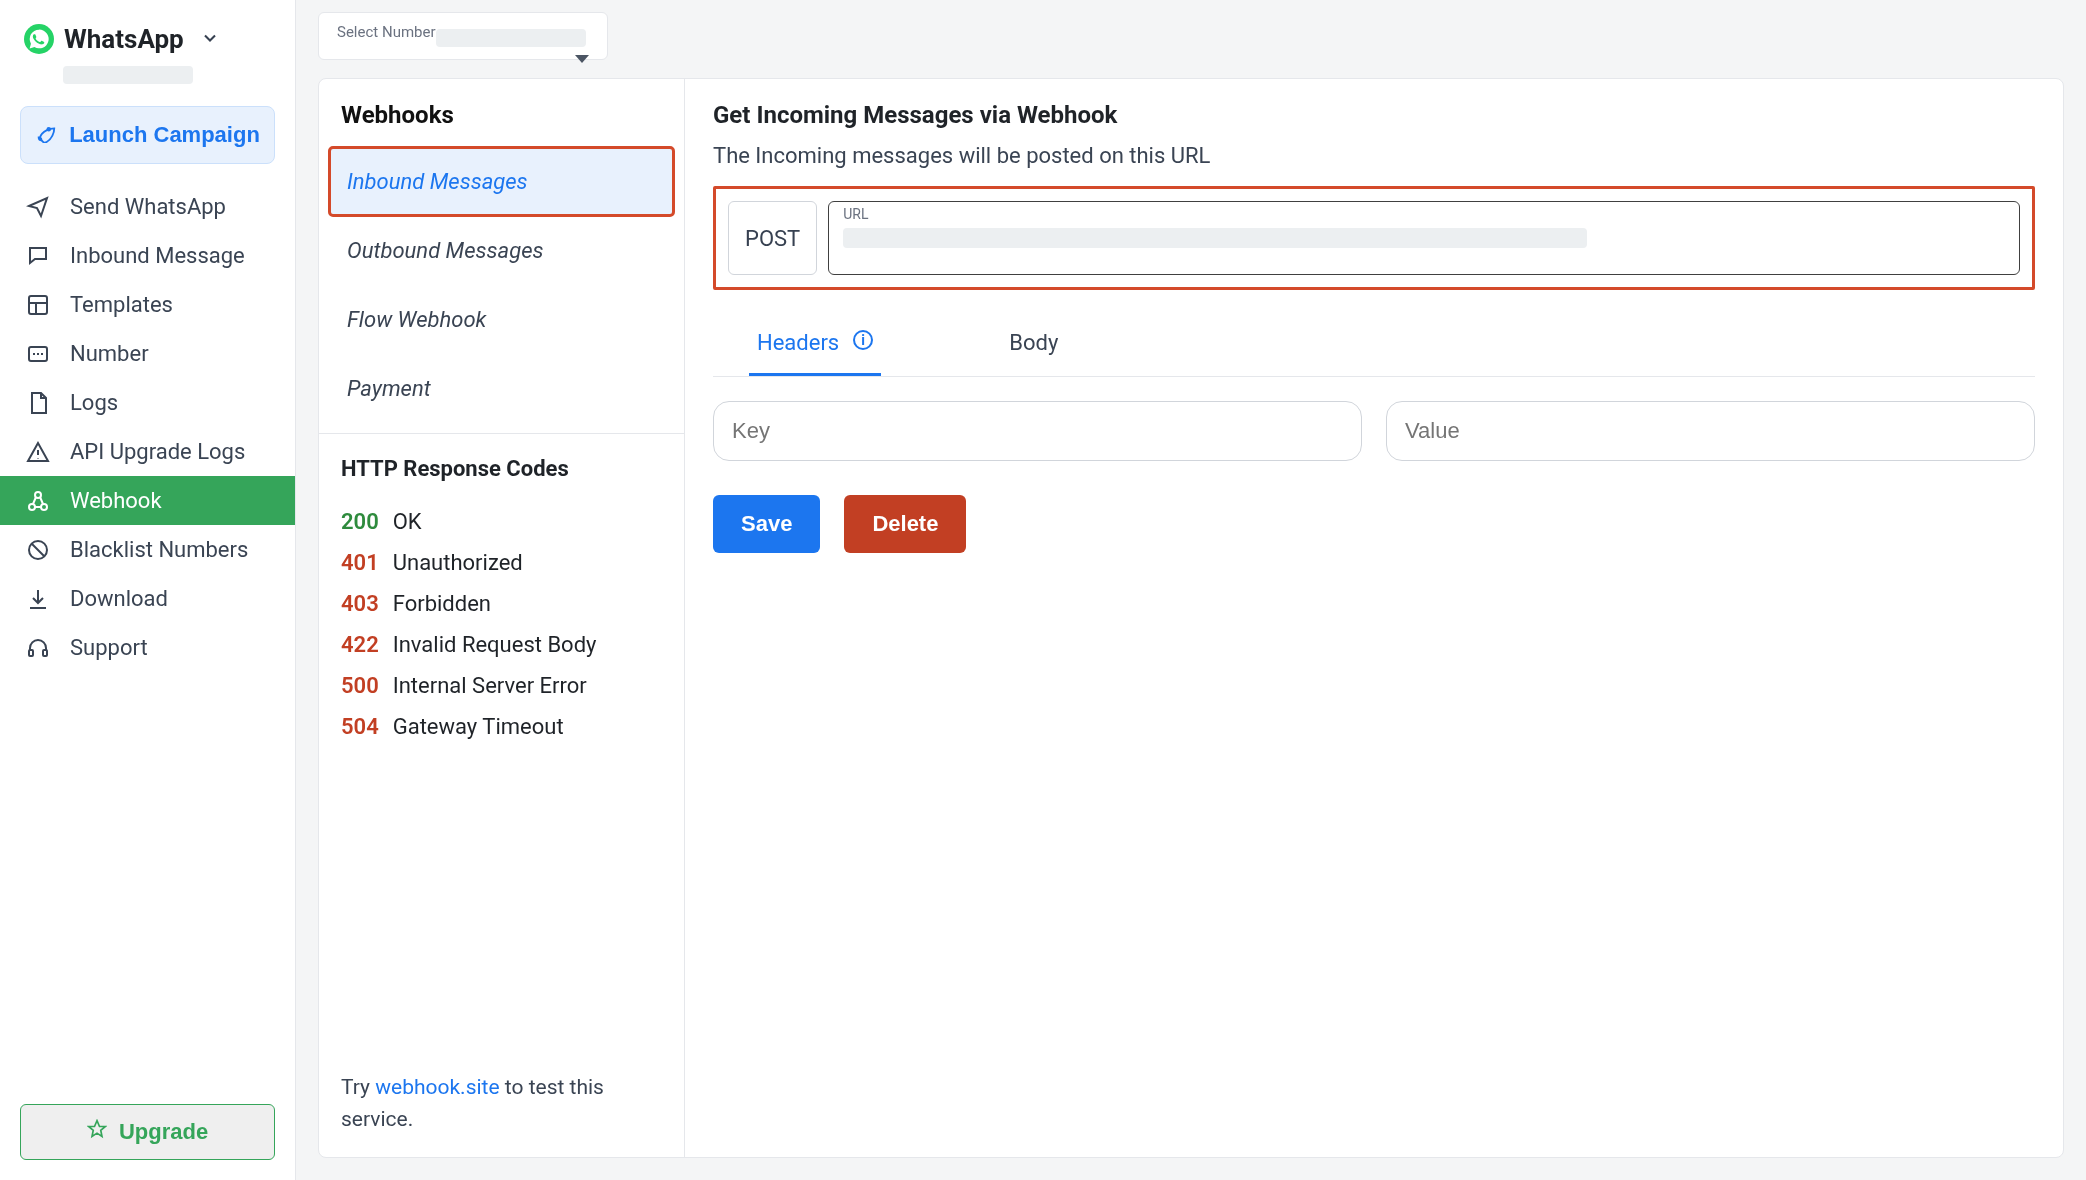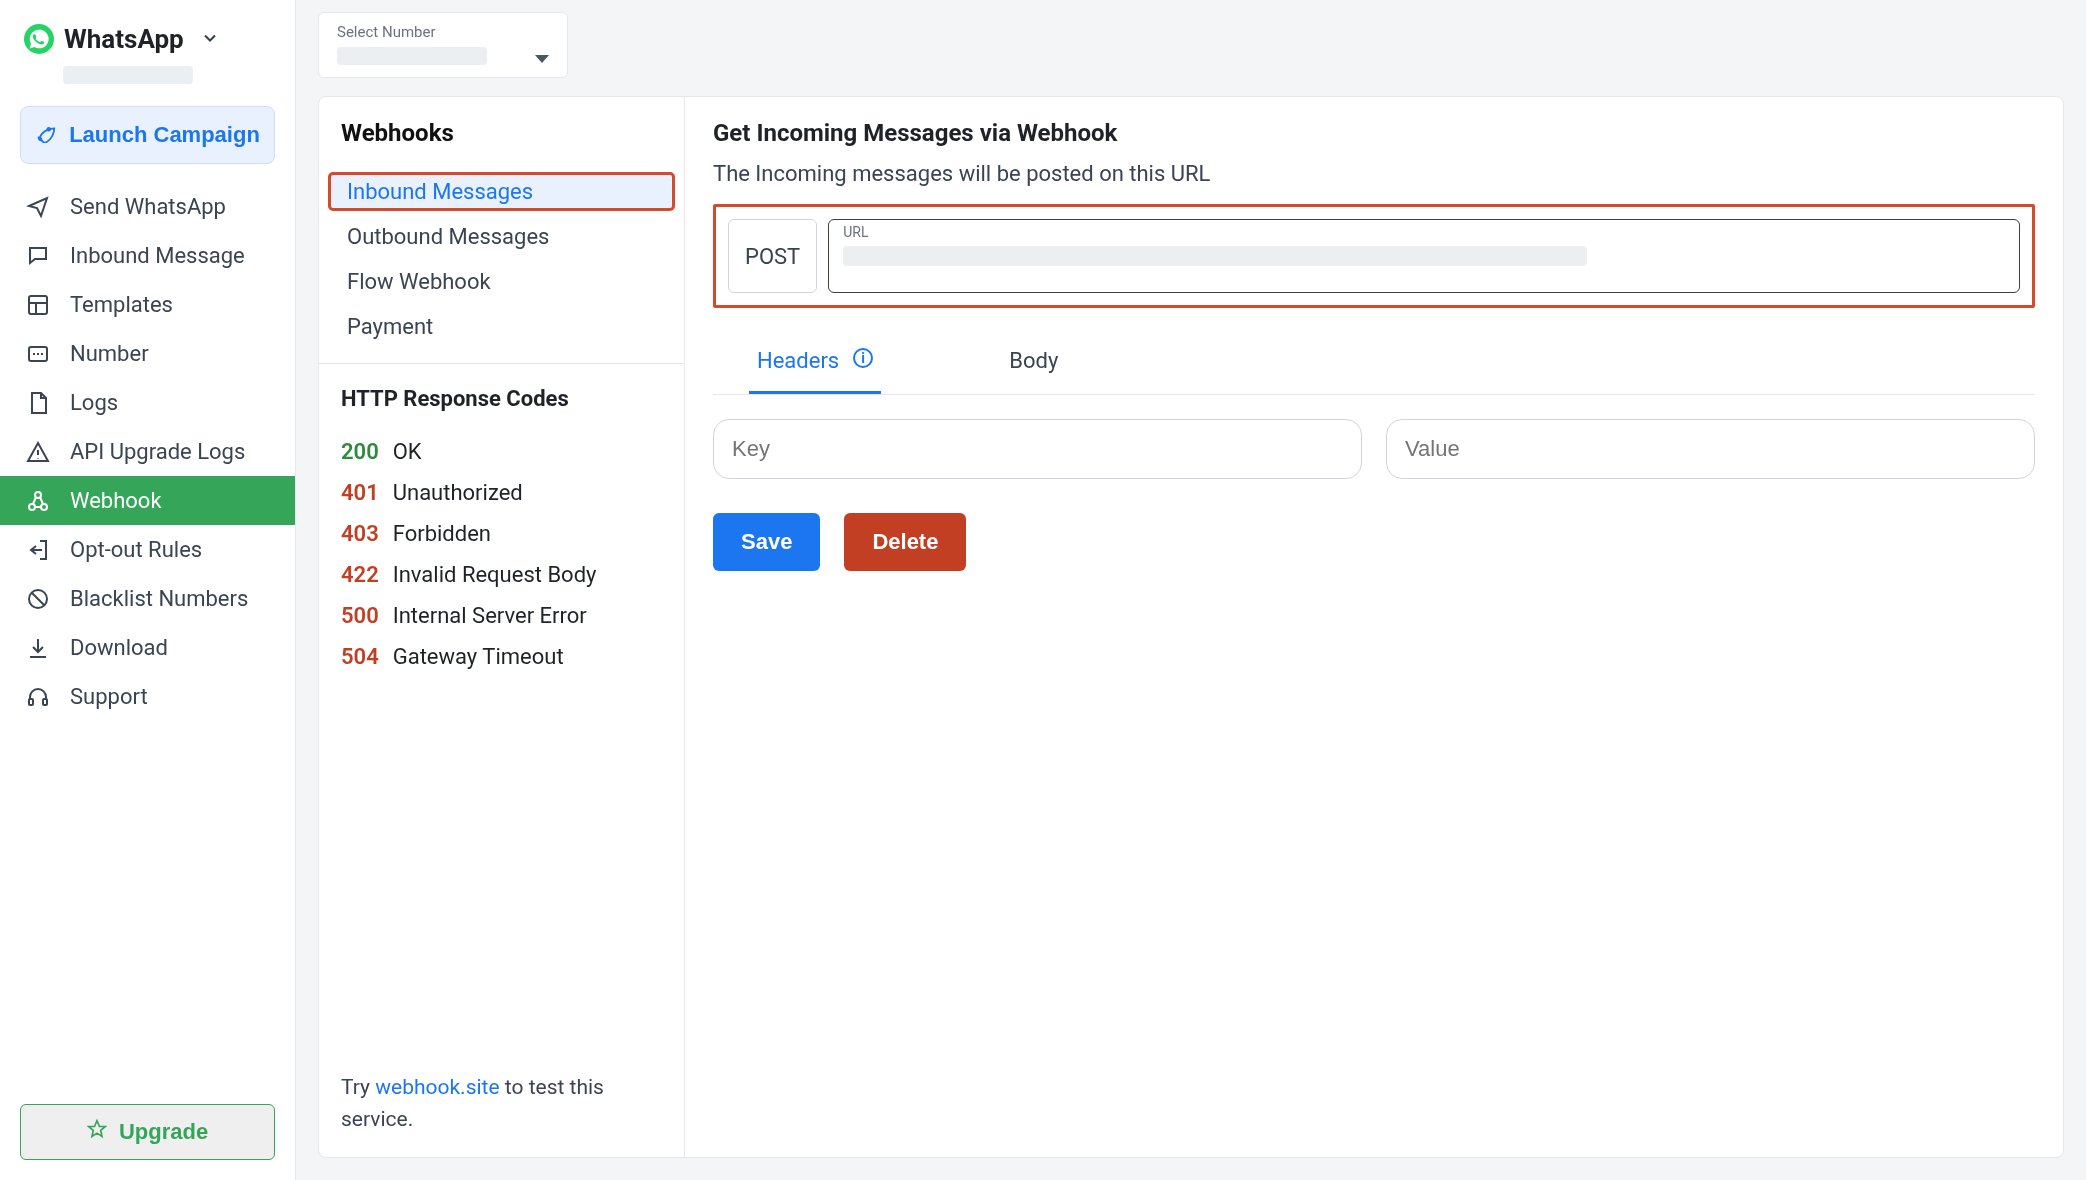--- a/index.html
+++ b/index.html
@@ -77,27 +77,27 @@
     cursor:pointer;
   }
   .main {
     flex: 1;
     display:flex;
     flex-direction: column;
     padding: 12px 22px 22px 22px;
     gap: 18px;
   }
   .number-select {
-    width: 250px;
+    width: 290px;
     background: #fff;
     border: 1px solid #e5e7eb;
     border-radius: 6px;
     padding: 10px 16px 12px 18px;
     display:flex;
-    flex-direction:column;
+    flex-direction:row;
     position:relative;
   }
   .number-select .ns-label { font-size: 15px; color: #6b7280; }
   .number-select .ns-value {
     margin-top: 6px;
     width: 150px; height: 18px;
     background: #eceff1; border-radius: 4px;
   }
   .number-select .ns-caret {
     position:absolute; right:18px; top:42px;
@@ -119,26 +119,27 @@
     border-right: 1px solid #e5e7eb;
     display:flex; flex-direction:column;
   }
   .lp-top { border-bottom:1px solid #e5e7eb; padding-top:22px; padding-bottom:10px; }
   .lp-title {
     font-size: 24px; font-weight: 700;
     padding: 0 22px 18px 22px;
     color:#111;
   }
   .wh-item {
-    margin: 8px 10px;
-    padding: 6px 18px;
+    margin: 0 10px;
+    padding: 22px 18px;
     font-size: 22px;
     color:#3a4453;
     cursor:pointer;
     border-radius:4px;
+    font-style:italic;
   }
   .wh-item.active {
     background: #e8f1fd;
     color: #1c76ef;
     outline: 3px solid #d44a2a;
     outline-offset: -2px;
   }
   .lp-bottom { flex:1; padding: 22px; display:flex; flex-direction:column; }
   .codes-title { font-size: 22px; font-weight:700; margin-bottom: 20px; }
   .code-row { display:flex; gap: 14px; font-size: 22px; padding: 8px 0; }
@@ -299,29 +300,20 @@
             <circle cx="18" cy="18" r="3"></circle>
             <circle cx="12" cy="6" r="3"></circle>
             <path d="M9 18h6M10 8l-3 7m7-7 3 7"></path>
           </svg>
         </span>
       <span>Webhook</span>
     </div>
     <div class="nav-item">
       <span class="nav-icon">
           <svg width="24" height="24" viewBox="0 0 24 24" fill="none" stroke-width="2">
-            <path d="M14 3h6v18h-6"></path>
-            <path d="M10 8l-5 4 5 4M5 12h11"></path>
-          </svg>
-        </span>
-      <span>Opt-out Rules</span>
-    </div>
-    <div class="nav-item">
-      <span class="nav-icon">
-          <svg width="24" height="24" viewBox="0 0 24 24" fill="none" stroke-width="2">
             <circle cx="12" cy="12" r="9"></circle>
             <path d="M6 6l12 12"></path>
           </svg>
         </span>
       <span>Blacklist Numbers</span>
     </div>
     <div class="nav-item">
       <span class="nav-icon">
           <svg width="24" height="24" viewBox="0 0 24 24" fill="none" stroke-width="2">
             <path d="M12 3v12m-5-4 5 5 5-5M4 21h16"></path>

